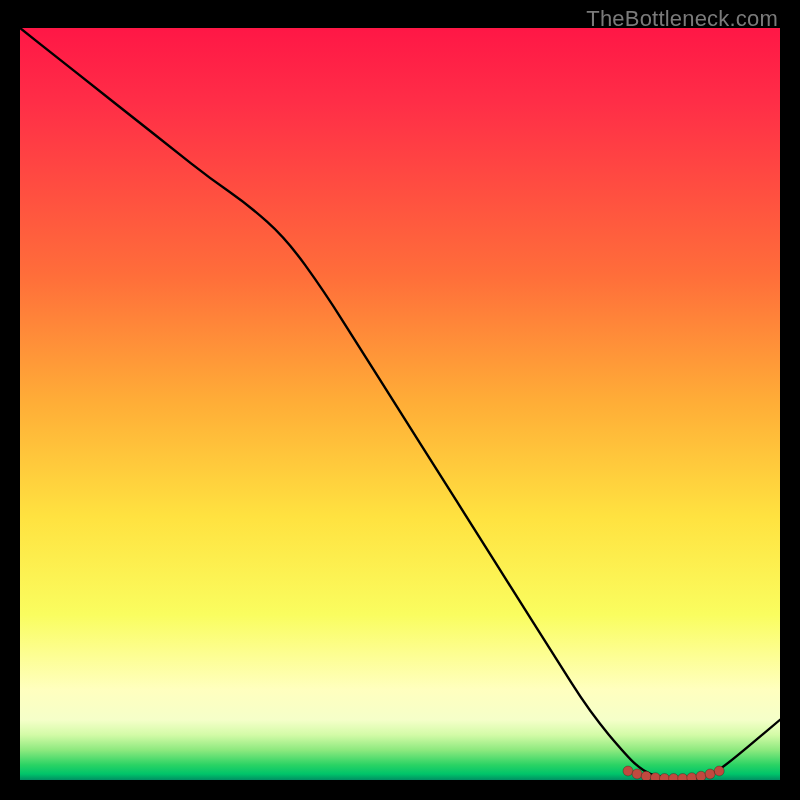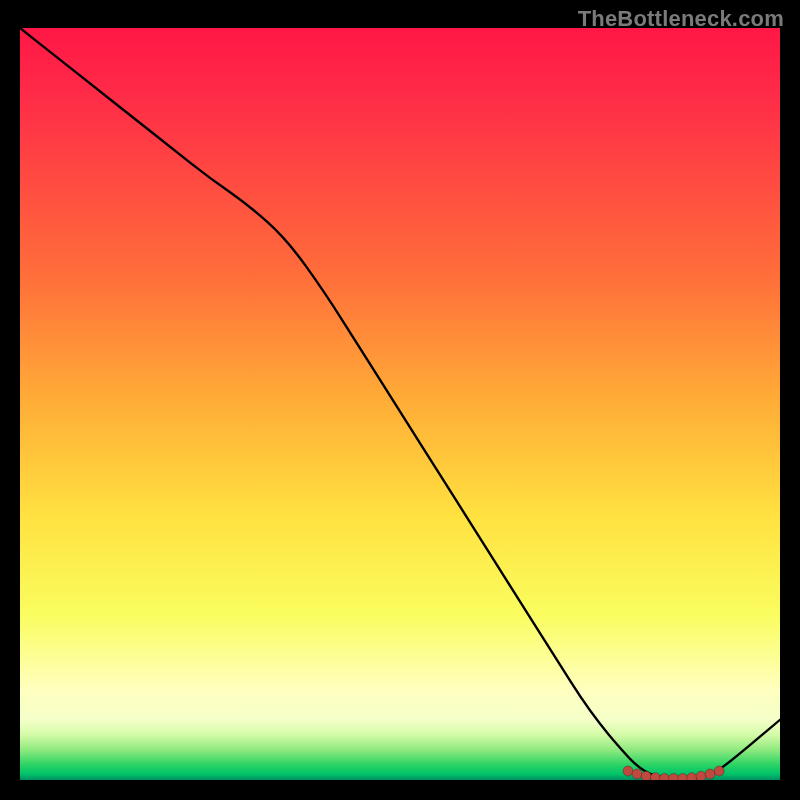--- a/index.html
+++ b/index.html
@@ -22,24 +22,24 @@
       #d3fba7 94%,
       #8ee97f 96%,
       #2ad364 98%,
       #00c46a 99.2%,
       #018f63 100%
     );
     overflow: hidden;
   }
   .attrib {
     position: absolute;
-    top: 6px; right: 16px;
+    top: 6px; right: 22px;
     color: #7a7a7a;
     font-size: 22px;
-    font-weight: 700;
+    font-weight: 400;
     letter-spacing: 0.2px;
   }
   svg.curve { position: absolute; left: 0; top: 0; width: 100%; height: 100%; }
   .dot { fill: #c0493f; stroke: rgba(0,0,0,0.25); stroke-width: 1; }
 </style>
 </head>
 <body>
 
 <div class="wrap">
   <div class="attrib">TheBottleneck.com</div>

